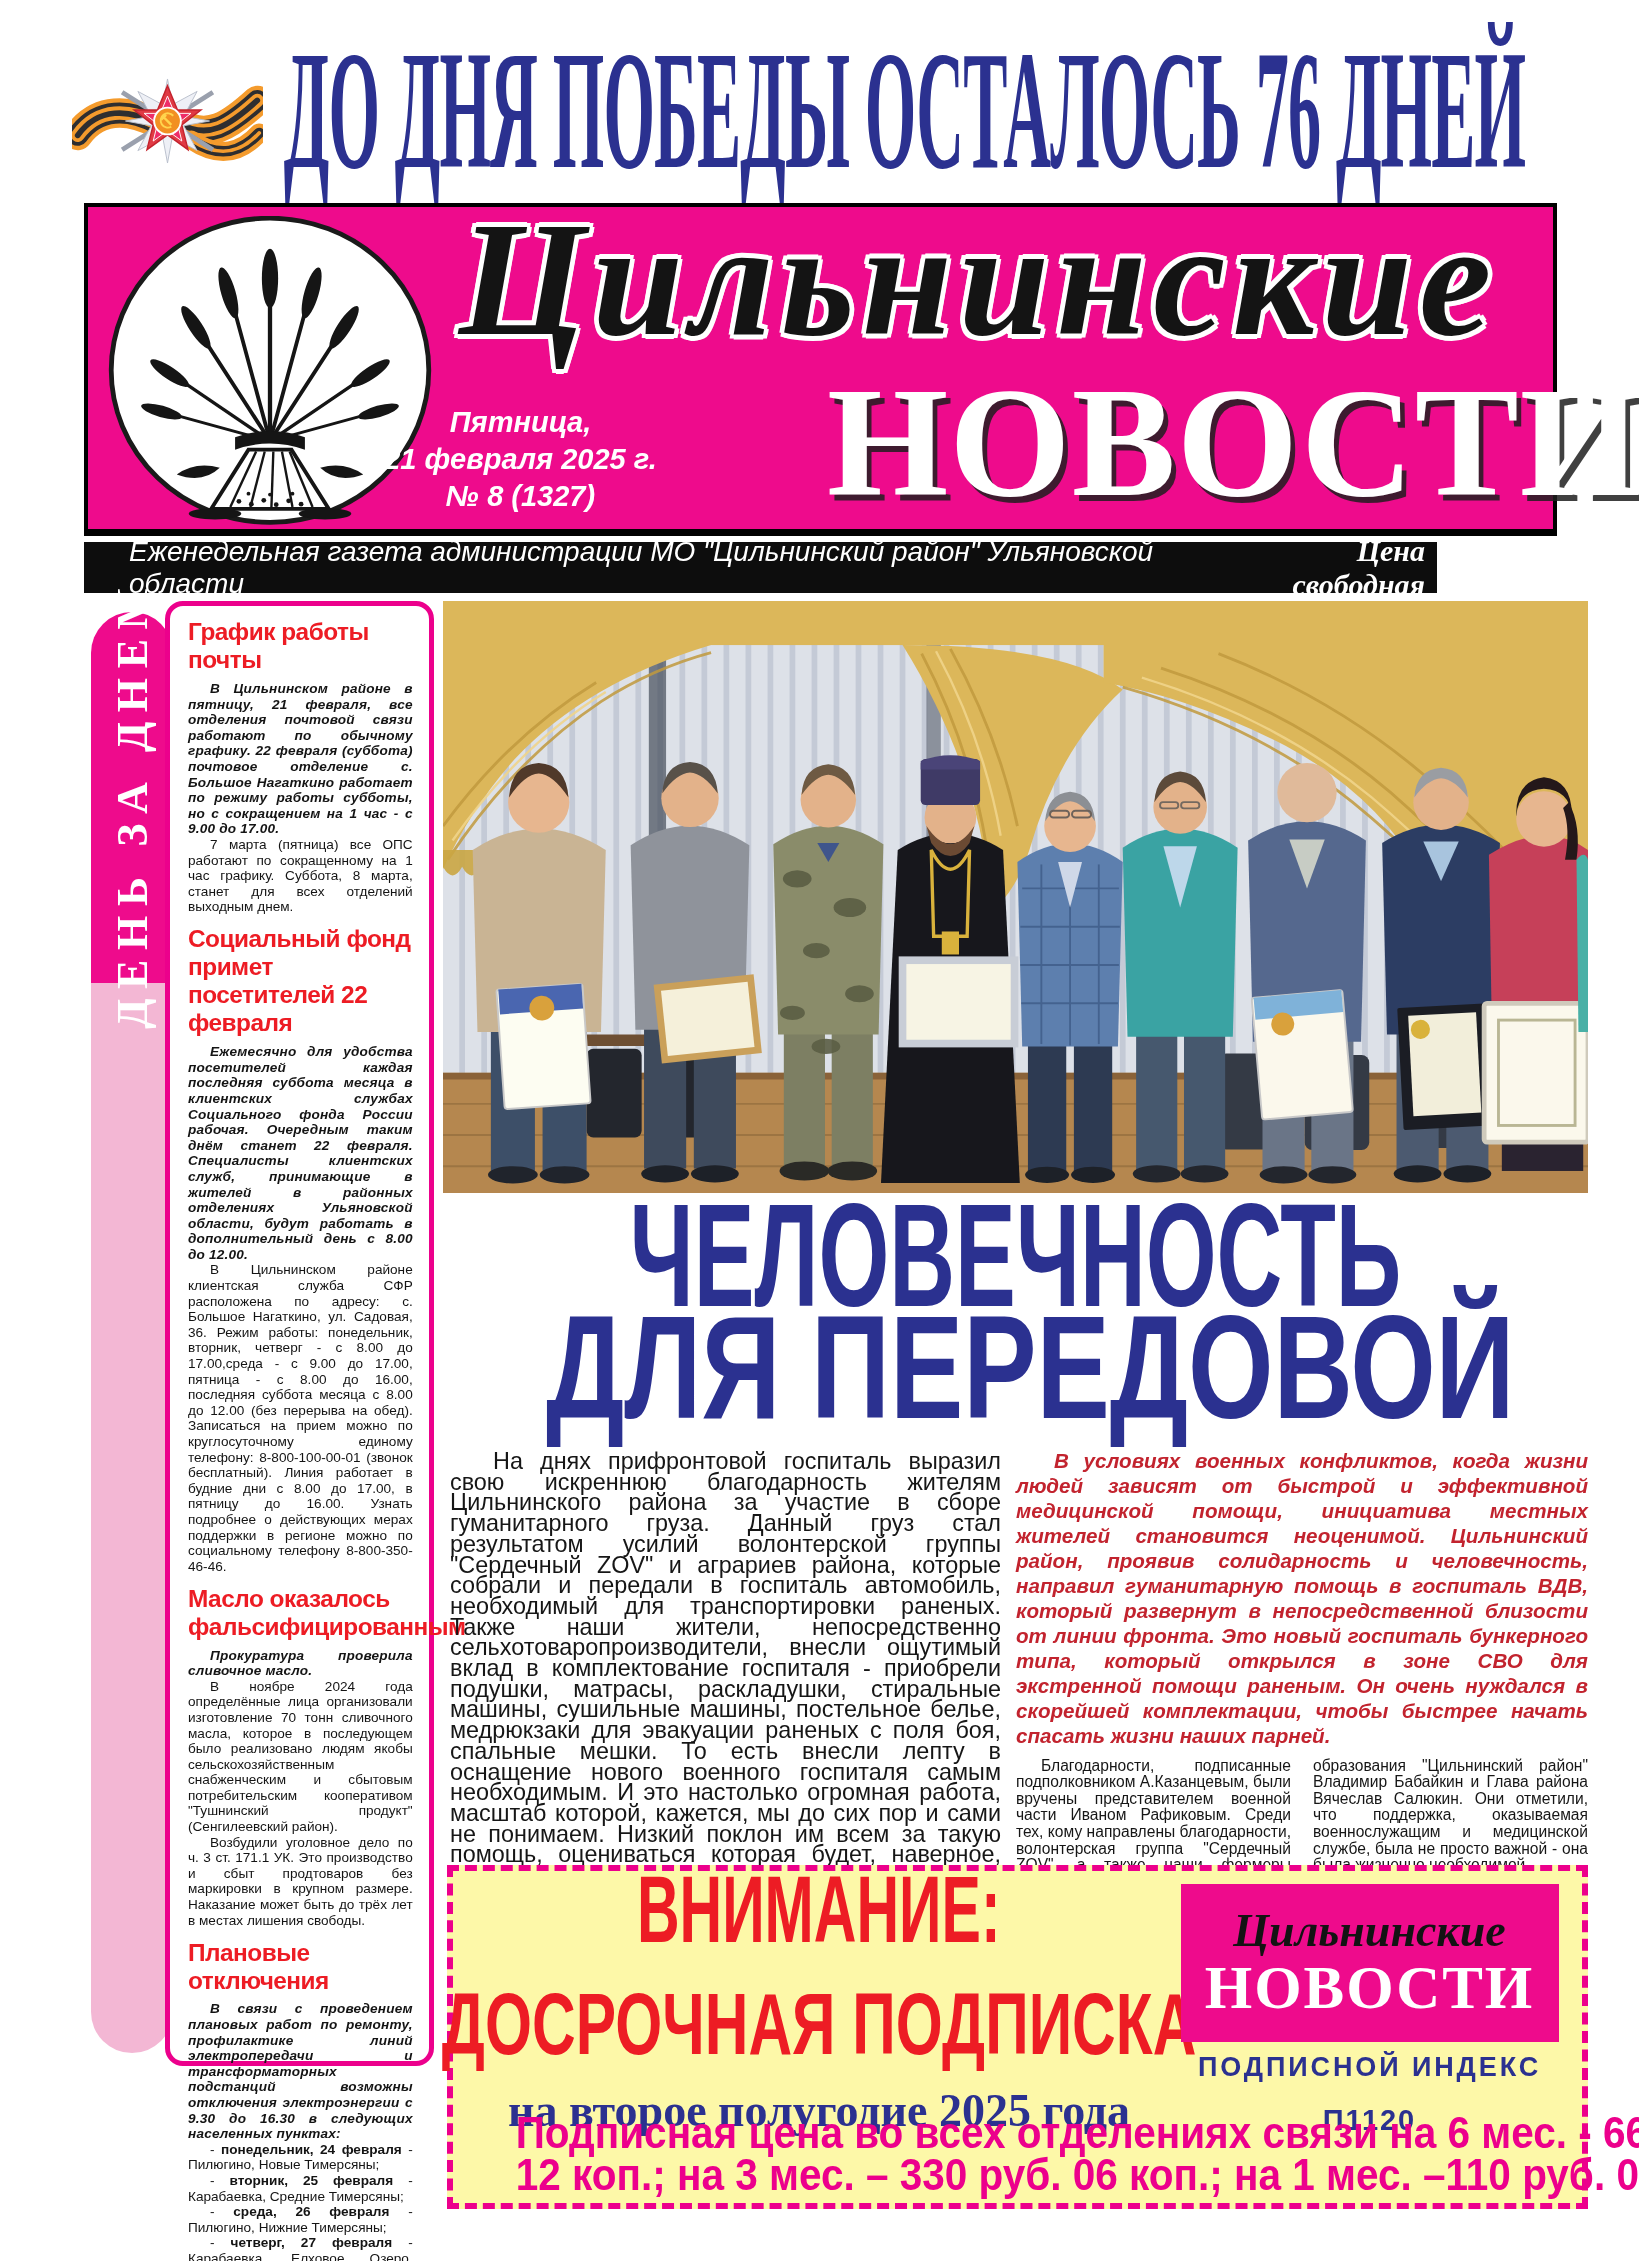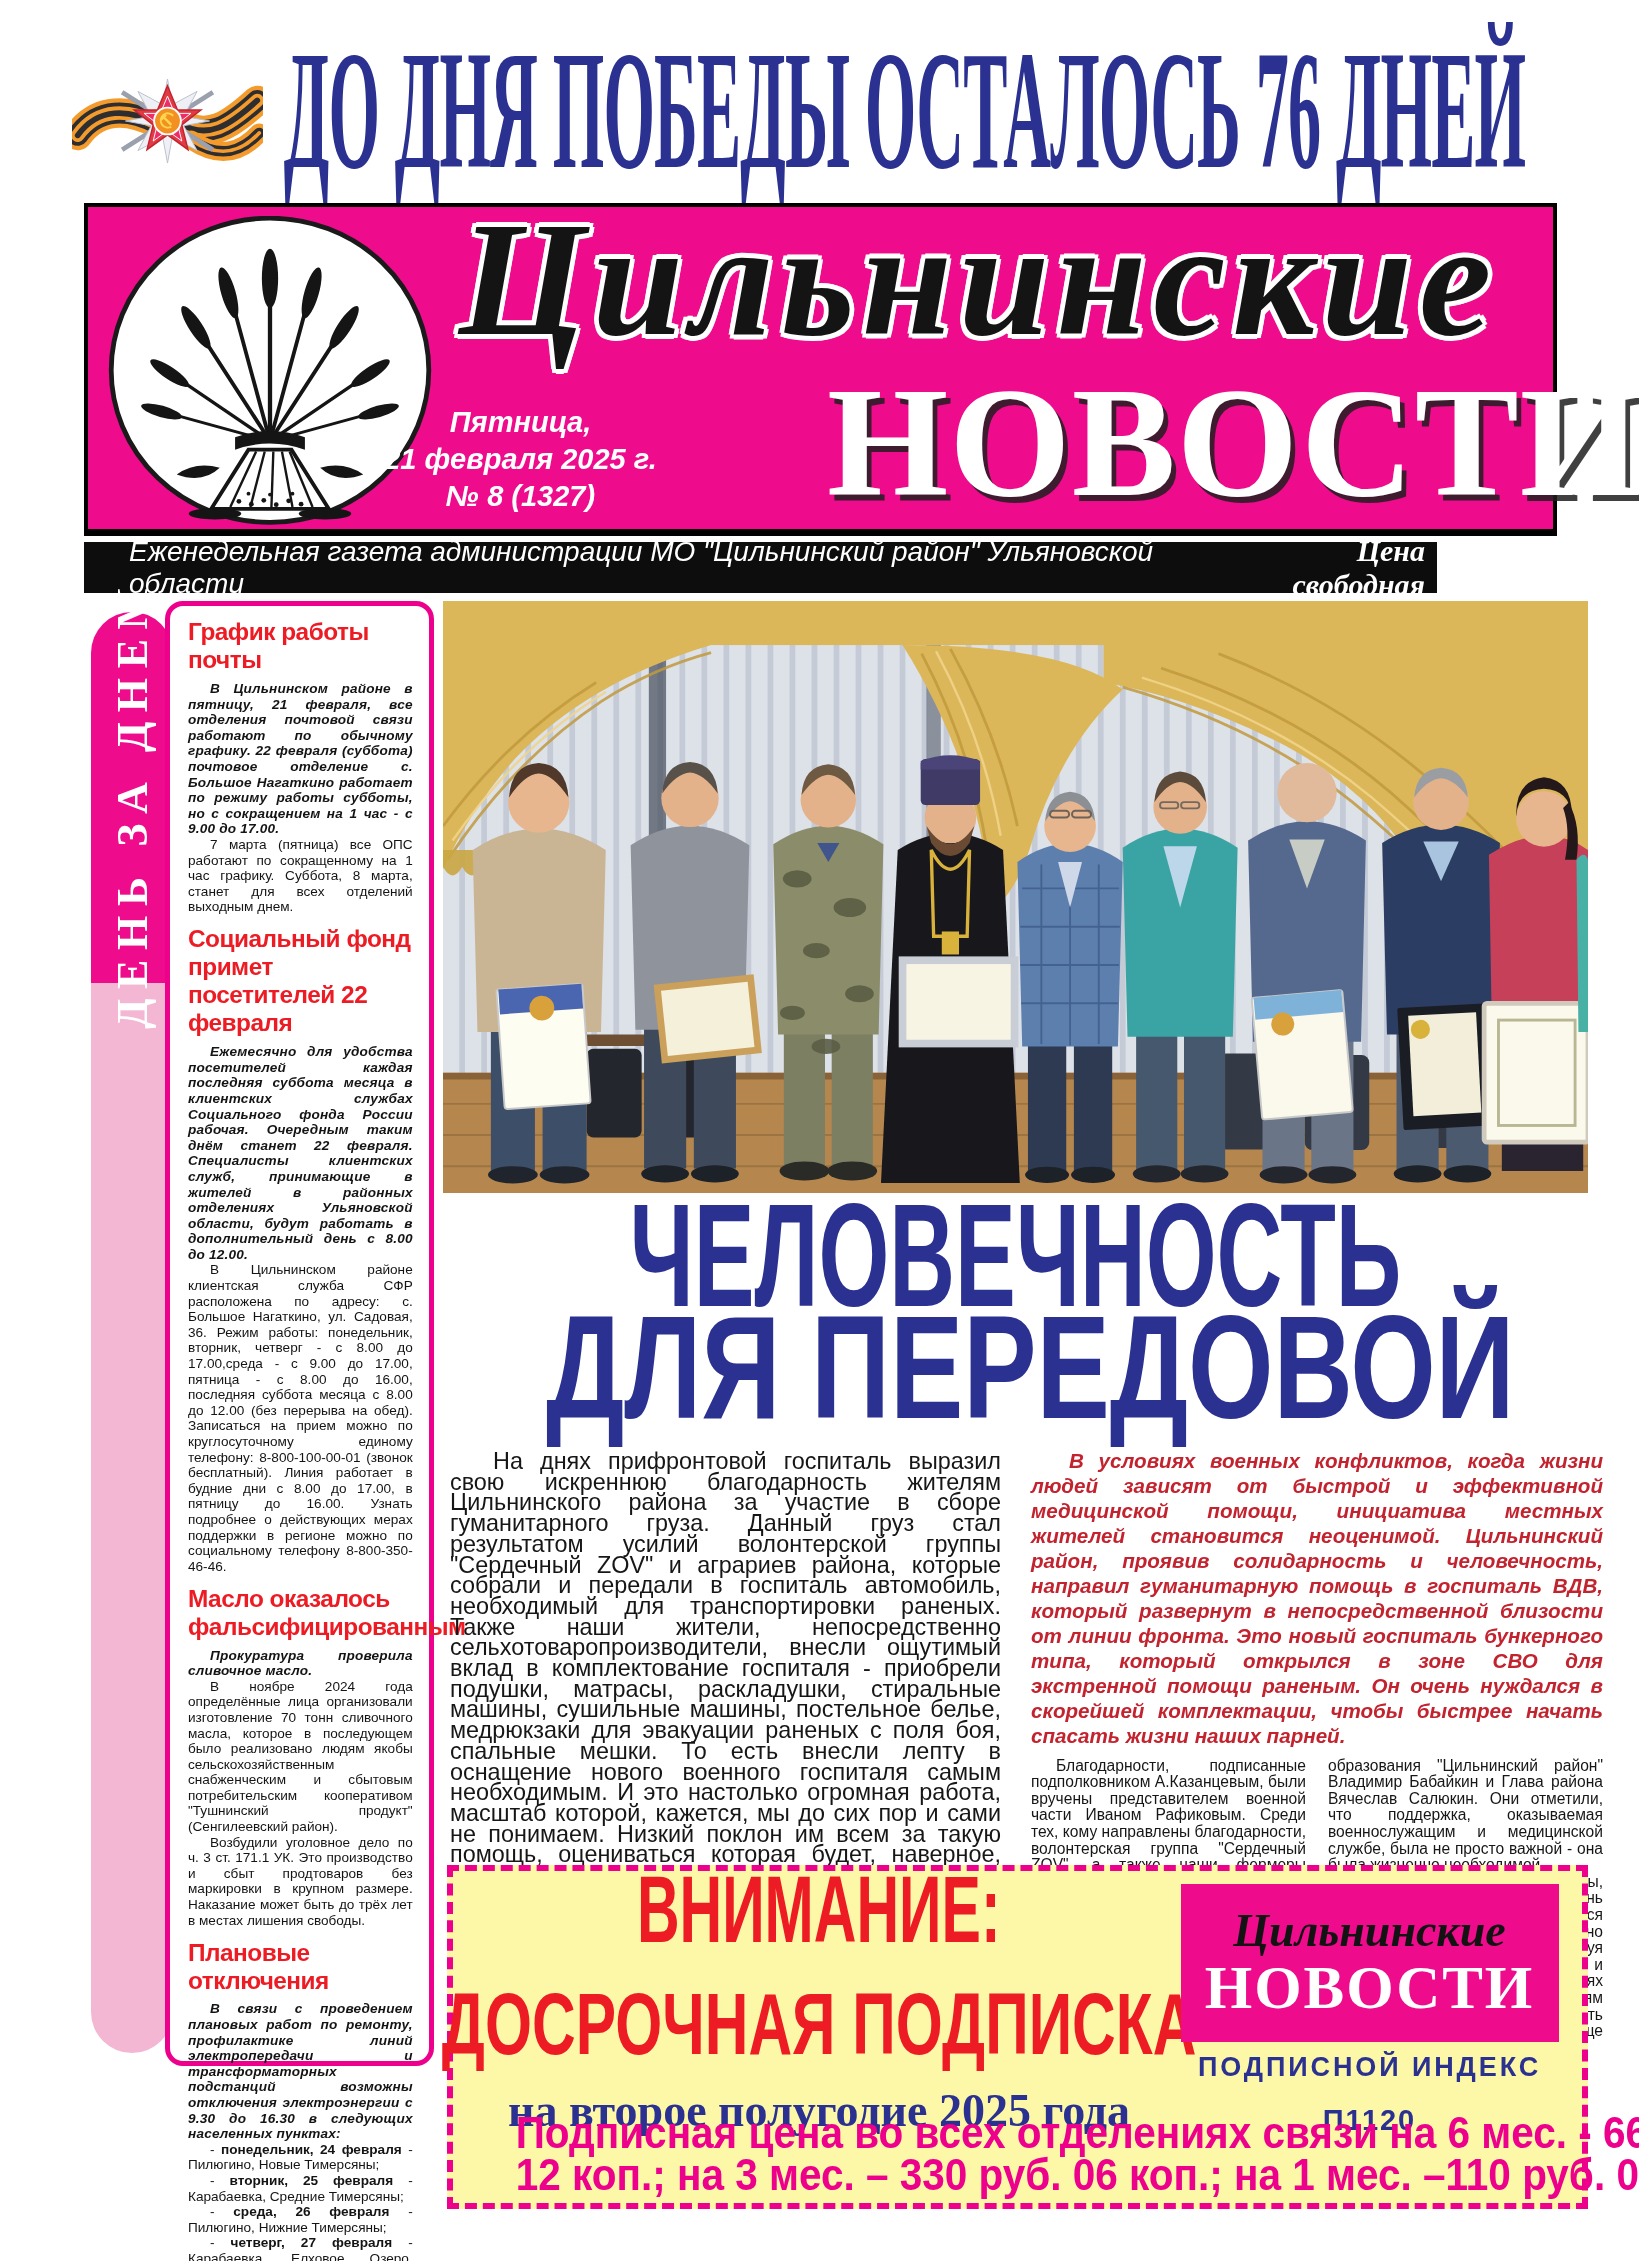--- a/index.html
+++ b/index.html
@@ -63,21 +63,21 @@
 
   
   .headline{position:absolute;left:443px;top:1199px;width:1145px;text-align:center;color:var(--blue);}
   .headline .hl{display:block;font-weight:bold;white-space:nowrap;}
   .hl1{font-size:134px;line-height:112px;transform:scale(0.68,1.1);}
   .hl2{font-size:134px;line-height:112px;transform:scale(0.82,1.1);}
 
   
   .col1{position:absolute;left:450px;top:1451px;width:551px;font-size:23.4px;line-height:20.7px;
     text-align:justify;text-indent:43px;color:#161616;}
-  .right-half{position:absolute;left:1016px;top:1448px;width:572px;margin-left:15px;}
+  .right-half{position:absolute;left:1016px;top:1448px;width:572px;}
   .lead{font-weight:bold;font-style:italic;font-size:20.6px;line-height:25px;text-align:justify;
     color:var(--dark-red);text-indent:38px;}
   .story{margin-top:9.6px;column-count:2;column-gap:22px;font-size:15.6px;line-height:16.6px;
     text-align:justify;color:#161616;}
   .story p{text-indent:25px;}
 
   
   .adbox{position:absolute;left:447px;top:1865px;width:1141px;height:344px;background:var(--yellow);
     border:6.7px dashed var(--magenta-border);}
   .ad-left{position:absolute;left:0;top:4.8px;width:732px;height:254px;display:flex;

